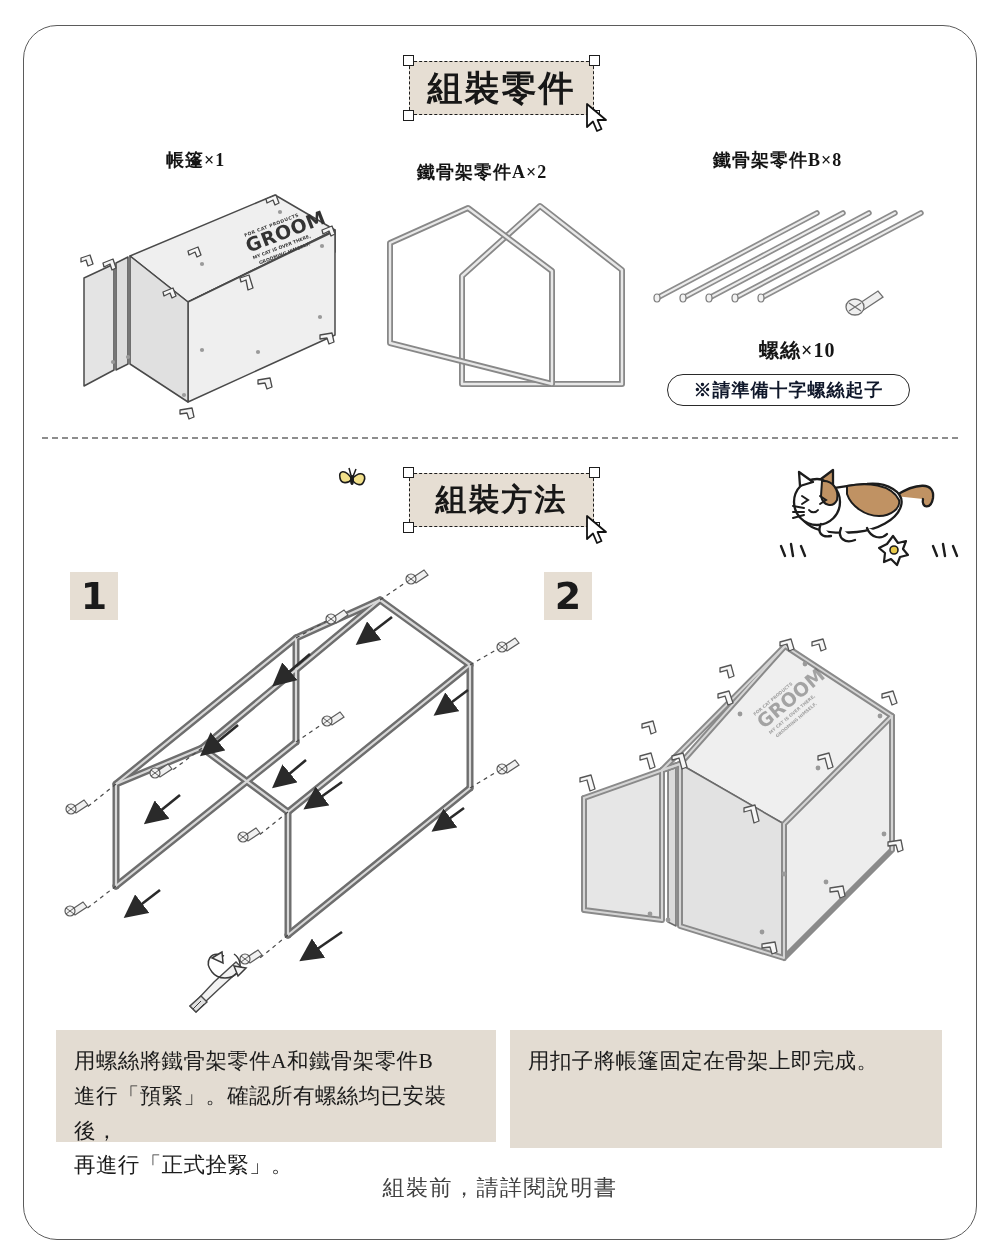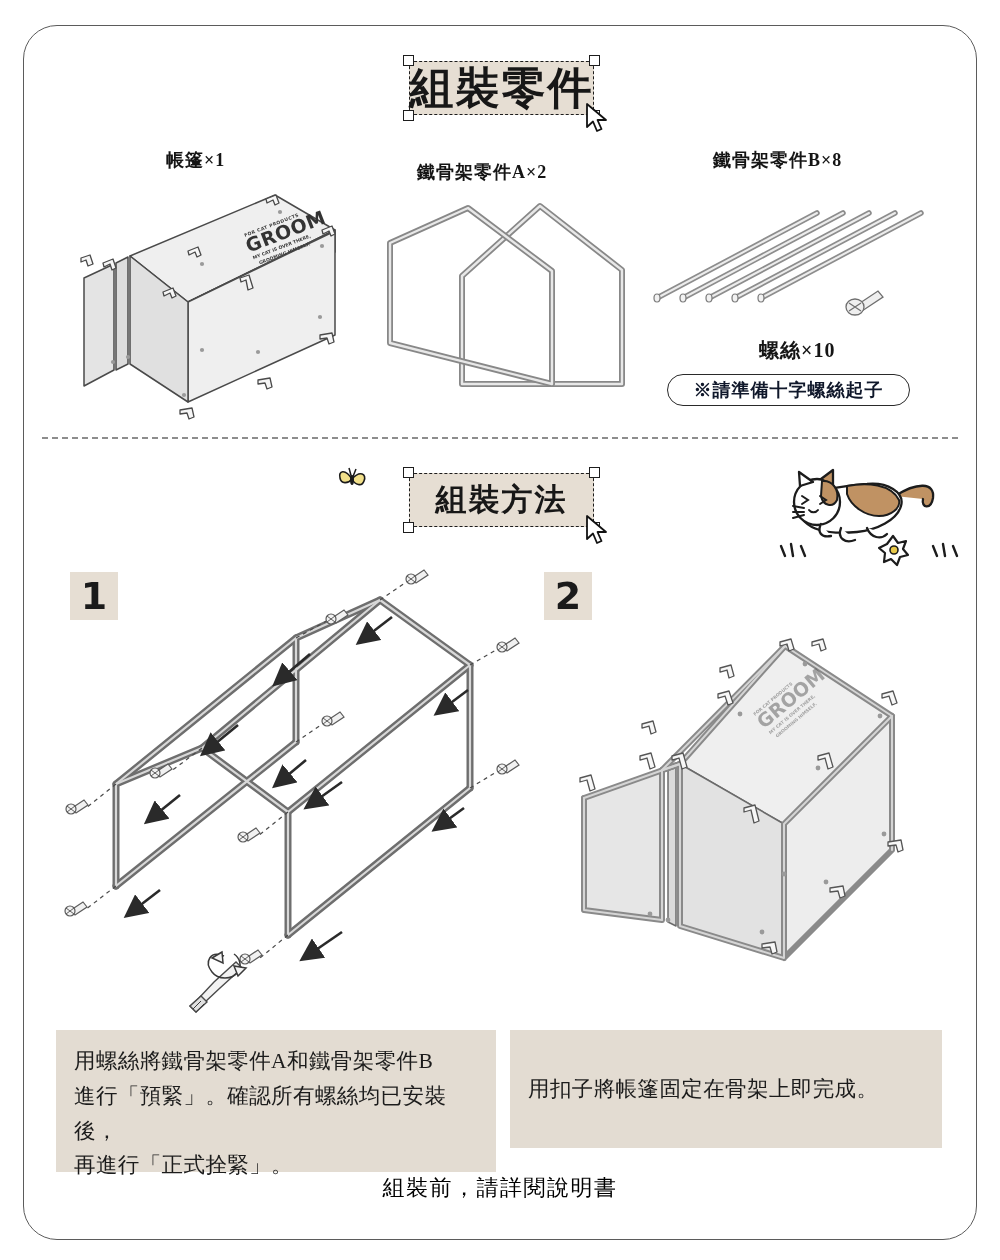--- a/index.html
+++ b/index.html
@@ -108,29 +108,29 @@
     background: #e3dcd2;
     padding: 14px 18px;
   }
   .caption-box p {
     font-family: "Liberation Serif", serif;
     font-size: 21.5px;
     line-height: 1.62;
     color: #1c1c1c;
     letter-spacing: 0.4px;
   }
-  #caption-1 { left: 56px; top: 1030px; width: 440px; height: 142px; }
+  #caption-1 { left: 56px; top: 1030px; width: 440px; height: 112px; }
   #caption-2 { left: 510px; top: 1030px; width: 432px; height: 118px;
-               display: flex; align-items: center; }
+               display: flex; align-items: flex-start; }
   #footer-note {
     position: absolute;
     left: 0; top: 1173px; width: 1000px;
     text-align: center;
     font-family: "Liberation Serif", serif;
-    font-size: 22px; color: #000000; letter-spacing: 1.5px;
+    font-size: 22px; color: #404040; letter-spacing: 1.5px;
   }
   svg { display: block; overflow: visible; }
   .fig { position: absolute; }
 </style>
 </head>
 <body>
 
 <div id="page">
 
   <div id="page-border"></div>
@@ -138,21 +138,21 @@
 
   <div class="title-chip" id="title-parts" style="left:409px; top:61px; width:185px; height:54px;">
     <span class="dash h t"></span>
     <span class="dash h b"></span>
     <span class="dash v l"></span>
     <span class="dash v r"></span>
     <span class="handle tl"></span>
     <span class="handle tr"></span>
     <span class="handle bl"></span>
     <span class="handle br"></span>
-    <span class="chip-text" style="font-size:44px;">組裝零件</span>
+    <span class="chip-text" style="font-size:35px;">組裝零件</span>
     <svg class="cursor-arrow" style="left:176px; top:42px;" width="26" height="32" viewBox="0 0 26 32">
       <path d="M2 1 L2 24 L8 18.5 L12 28 L16.5 26 L12.5 17 L21 17 Z" fill="#ffffff" stroke="#121212" stroke-width="1.8" stroke-linejoin="round"></path>
     </svg>
   </div>
 
   <div class="part-label" style="left:166px; top:148px;">帳篷×1</div>
   <div class="part-label" style="left:417px; top:160px;">鐵骨架零件A×2</div>
   <div class="part-label" style="left:713px; top:148px;">鐵骨架零件B×8</div>
 
   <svg class="fig" style="left:70px; top:190px;" width="290" height="230" viewBox="0 0 290 230">

